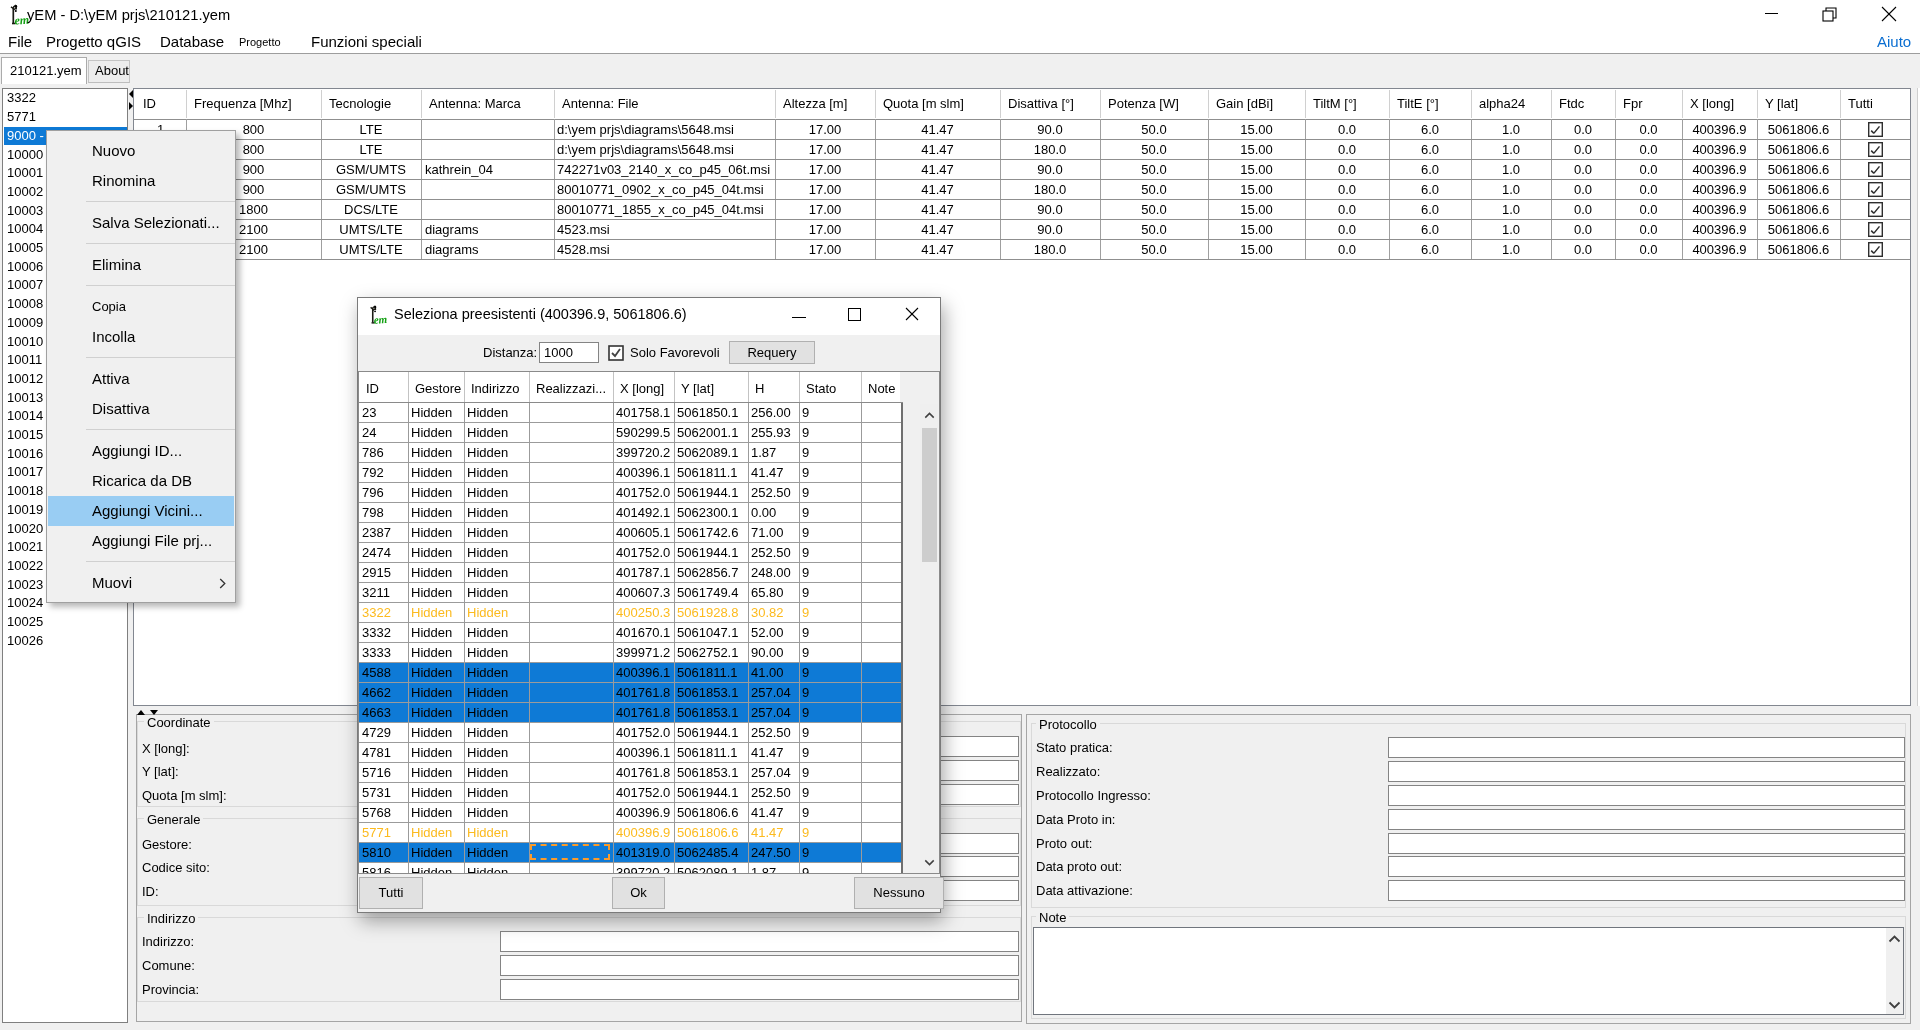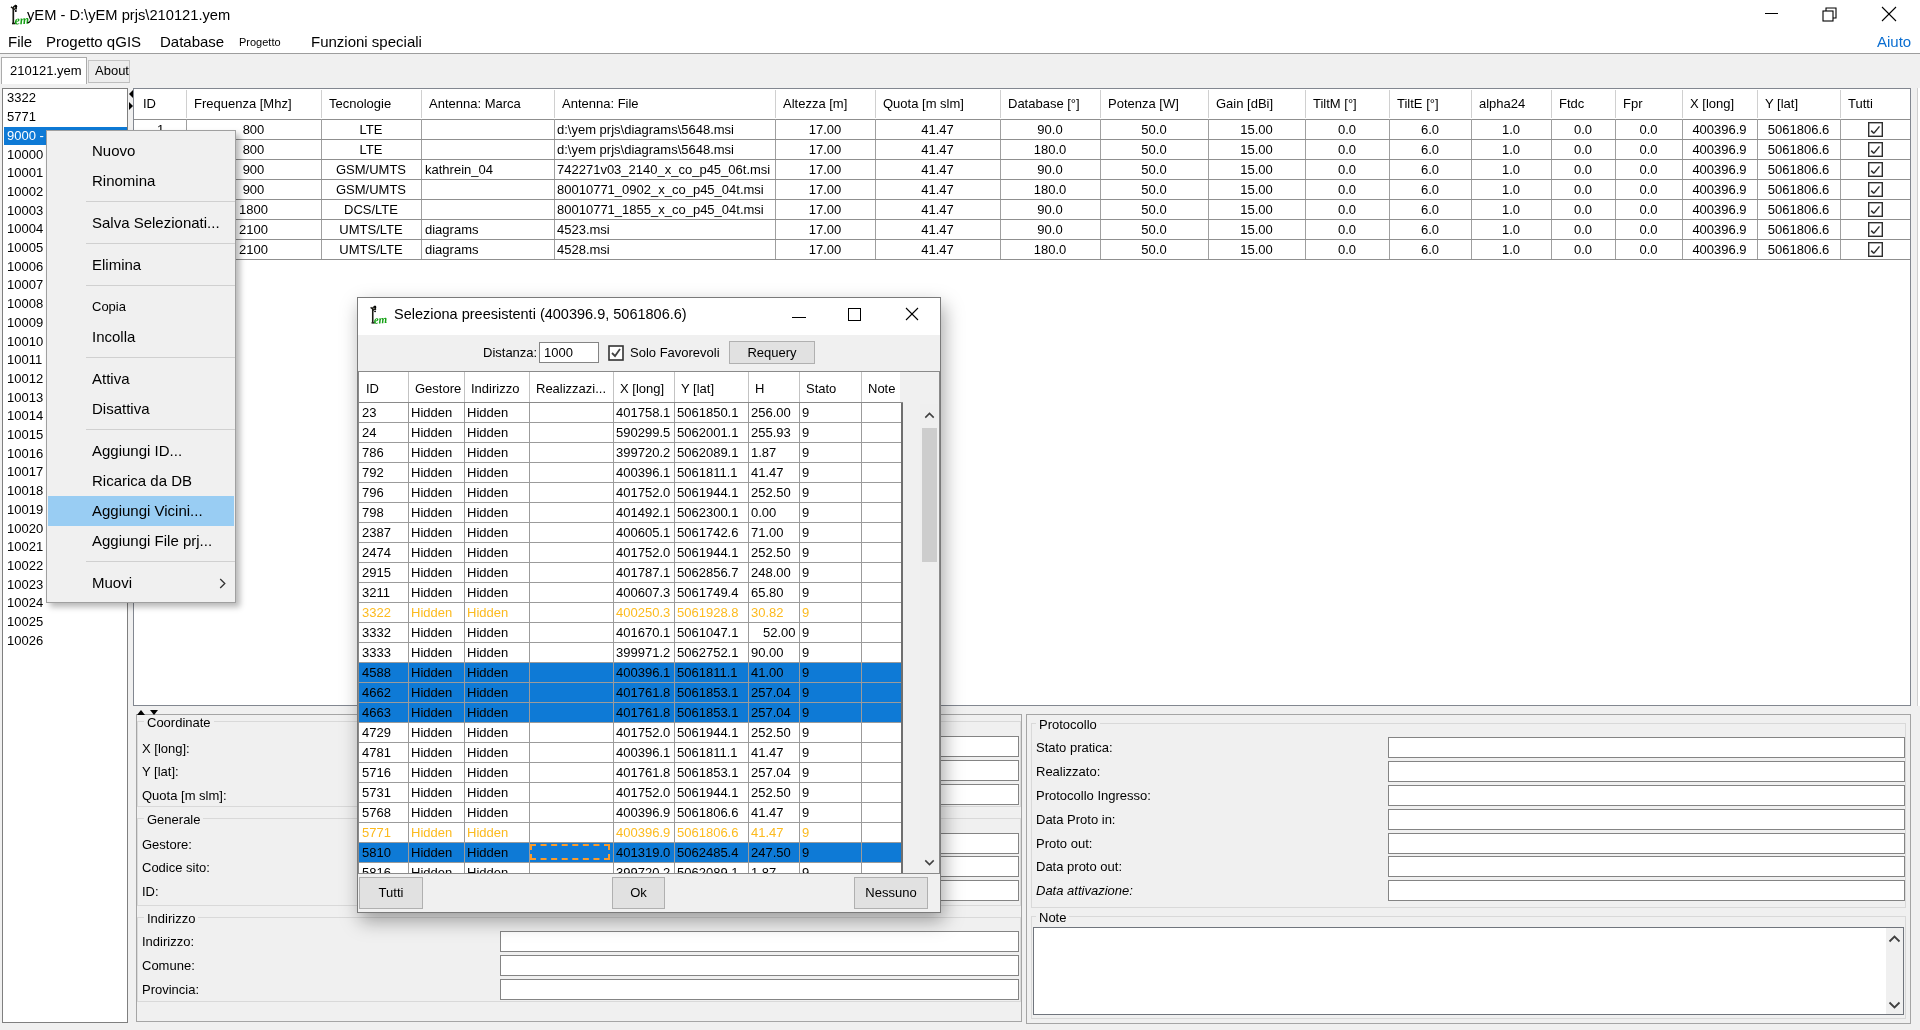--- a/index.html
+++ b/index.html
@@ -83,21 +83,21 @@
 <div class="abs" style="left:128.5px;top:90px;width:0;height:0;border-top:4px solid transparent;border-bottom:4px solid transparent;border-right:4.5px solid #000;"></div>
 <div class="abs" style="left:128.5px;top:102px;width:0;height:0;border-top:4px solid transparent;border-bottom:4px solid transparent;border-left:4.5px solid #000;"></div>
 <div class="abs" style="left:133px;top:88px;width:1778px;height:618px;background:#fff;border:1px solid #828790;"></div>
 <div class="cell" style="left:143px;top:89px;width:43px;height:30px;line-height:30px;">ID</div>
 <div class="cell" style="left:194px;top:89px;width:127px;height:30px;line-height:30px;">Frequenza [Mhz]</div>
 <div class="cell" style="left:329px;top:89px;width:92px;height:30px;line-height:30px;">Tecnologie</div>
 <div class="cell" style="left:429px;top:89px;width:125px;height:30px;line-height:30px;">Antenna: Marca</div>
 <div class="cell" style="left:562px;top:89px;width:213px;height:30px;line-height:30px;">Antenna: File</div>
 <div class="cell" style="left:783px;top:89px;width:92px;height:30px;line-height:30px;">Altezza [m]</div>
 <div class="cell" style="left:883px;top:89px;width:117px;height:30px;line-height:30px;">Quota [m slm]</div>
-<div class="cell" style="left:1008px;top:89px;width:92px;height:30px;line-height:30px;">Database [°]</div>
+<div class="cell" style="left:1008px;top:89px;width:92px;height:30px;line-height:30px;">Disattiva [°]</div>
 <div class="cell" style="left:1108px;top:89px;width:100px;height:30px;line-height:30px;">Potenza [W]</div>
 <div class="cell" style="left:1216px;top:89px;width:89px;height:30px;line-height:30px;">Gain [dBi]</div>
 <div class="cell" style="left:1313px;top:89px;width:76px;height:30px;line-height:30px;">TiltM [°]</div>
 <div class="cell" style="left:1397px;top:89px;width:74px;height:30px;line-height:30px;">TiltE [°]</div>
 <div class="cell" style="left:1479px;top:89px;width:72px;height:30px;line-height:30px;">alpha24</div>
 <div class="cell" style="left:1559px;top:89px;width:56px;height:30px;line-height:30px;">Ftdc</div>
 <div class="cell" style="left:1623px;top:89px;width:59px;height:30px;line-height:30px;">Fpr</div>
 <div class="cell" style="left:1690px;top:89px;width:67px;height:30px;line-height:30px;">X [long]</div>
 <div class="cell" style="left:1765px;top:89px;width:75px;height:30px;line-height:30px;">Y [lat]</div>
 <div class="cell" style="left:1848px;top:89px;width:64px;height:30px;line-height:30px;">Tutti</div>
@@ -323,21 +323,21 @@
 <div class="lbl" style="left:1036px;top:761px;">Realizzato:</div>
 <div class="field" style="left:1388px;top:761px;width:517px;height:21px;"></div>
 <div class="lbl" style="left:1036px;top:785px;">Protocollo Ingresso:</div>
 <div class="field" style="left:1388px;top:785px;width:517px;height:21px;"></div>
 <div class="lbl" style="left:1036px;top:809px;">Data Proto in:</div>
 <div class="field" style="left:1388px;top:809px;width:517px;height:21px;"></div>
 <div class="lbl" style="left:1036px;top:833px;">Proto out:</div>
 <div class="field" style="left:1388px;top:833px;width:517px;height:21px;"></div>
 <div class="lbl" style="left:1036px;top:856px;">Data proto out:</div>
 <div class="field" style="left:1388px;top:856px;width:517px;height:21px;"></div>
-<div class="lbl" style="left:1036px;top:880px;font-style:italic;">Data attivazione:</div>
+<div class="lbl" style="left:1036px;top:880px;">Data attivazione:</div>
 <div class="field" style="left:1388px;top:880px;width:517px;height:21px;"></div>
 <div class="gb" style="left:1031px;top:916px;width:875px;height:103px;"></div>
 <div class="gbl" style="left:1036px;top:911px;">Note</div>
 <div class="abs" style="left:1033px;top:927px;width:871px;height:88px;background:#fff;border:1px solid #70757d;"></div>
 <div class="abs" style="left:1886px;top:928px;width:17px;height:86px;background:#f0f0f0;"></div>
 <svg class="abs" style="left:1888px;top:934px;" width="13" height="10" viewBox="0 0 13 10" fill="none" stroke="#404040" stroke-width="1.8">
     <path d="M1.5 7.5 L6.5 2.5 L11.5 7.5"></path>
   </svg>
 <svg class="abs" style="left:1888px;top:1000px;" width="13" height="10" viewBox="0 0 13 10" fill="none" stroke="#404040" stroke-width="1.8">
     <path d="M1.5 2.5 L6.5 7.5 L11.5 2.5"></path>
@@ -505,21 +505,21 @@
 <div class="cell" style="left:257px;top:200px;width:58px;color:#fcba1e;">400250.3</div>
 <div class="cell" style="left:318px;top:200px;width:71px;color:#fcba1e;">5061928.8</div>
 <div class="cell" style="left:392px;top:200px;width:48px;color:#fcba1e;">30.82</div>
 <div class="cell" style="left:443px;top:200px;width:59px;color:#fcba1e;">9</div>
 <div class="hline" style="left:0;top:219px;width:542px;background:#9b9b9b;"></div>
 <div class="cell" style="left:3px;top:220px;width:46px;">3332</div>
 <div class="cell" style="left:52px;top:220px;width:53px;">Hidden</div>
 <div class="cell" style="left:108px;top:220px;width:62px;">Hidden</div>
 <div class="cell" style="left:257px;top:220px;width:58px;">401670.1</div>
 <div class="cell" style="left:318px;top:220px;width:71px;">5061047.1</div>
-<div class="cell" style="left:392px;top:220px;width:48px;margin-left:12px;">52.00</div>
+<div class="cell" style="left:392px;top:220px;width:48px;">52.00</div>
 <div class="cell" style="left:443px;top:220px;width:59px;">9</div>
 <div class="hline" style="left:0;top:239px;width:542px;background:#9b9b9b;"></div>
 <div class="cell" style="left:3px;top:240px;width:46px;">3333</div>
 <div class="cell" style="left:52px;top:240px;width:53px;">Hidden</div>
 <div class="cell" style="left:108px;top:240px;width:62px;">Hidden</div>
 <div class="cell" style="left:257px;top:240px;width:58px;">399971.2</div>
 <div class="cell" style="left:318px;top:240px;width:71px;">5062752.1</div>
 <div class="cell" style="left:392px;top:240px;width:48px;">90.00</div>
 <div class="cell" style="left:443px;top:240px;width:59px;">9</div>
 <div class="hline" style="left:0;top:259px;width:542px;background:#9b9b9b;"></div>
@@ -628,12 +628,12 @@
 <div class="abs" style="left:920px;top:404px;width:18px;height:469px;background:#efefef;"></div>
 <svg class="abs" style="left:924px;top:411px;" width="11" height="9" viewBox="0 0 13 10" fill="none" stroke="#404040" stroke-width="1.8">
     <path d="M1.5 7.5 L6.5 2.5 L11.5 7.5"></path>
   </svg>
 <div class="abs" style="left:922px;top:428px;width:15px;height:134px;background:#cdcdcd;"></div>
 <svg class="abs" style="left:924px;top:858px;" width="11" height="9" viewBox="0 0 13 10" fill="none" stroke="#404040" stroke-width="1.8">
     <path d="M1.5 2.5 L6.5 7.5 L11.5 2.5"></path>
   </svg>
 <div class="btn" style="left:359px;top:877px;width:64px;height:32px;line-height:30px;">Tutti</div>
 <div class="btn" style="left:612px;top:877px;width:53px;height:32px;line-height:30px;">Ok</div>
-<div class="btn" style="left:854px;top:877px;width:74px;height:32px;line-height:30px;">Nessuno</div>
+<div class="btn" style="left:854px;top:877px;width:90px;height:32px;line-height:30px;">Nessuno</div>
 </body></html>

